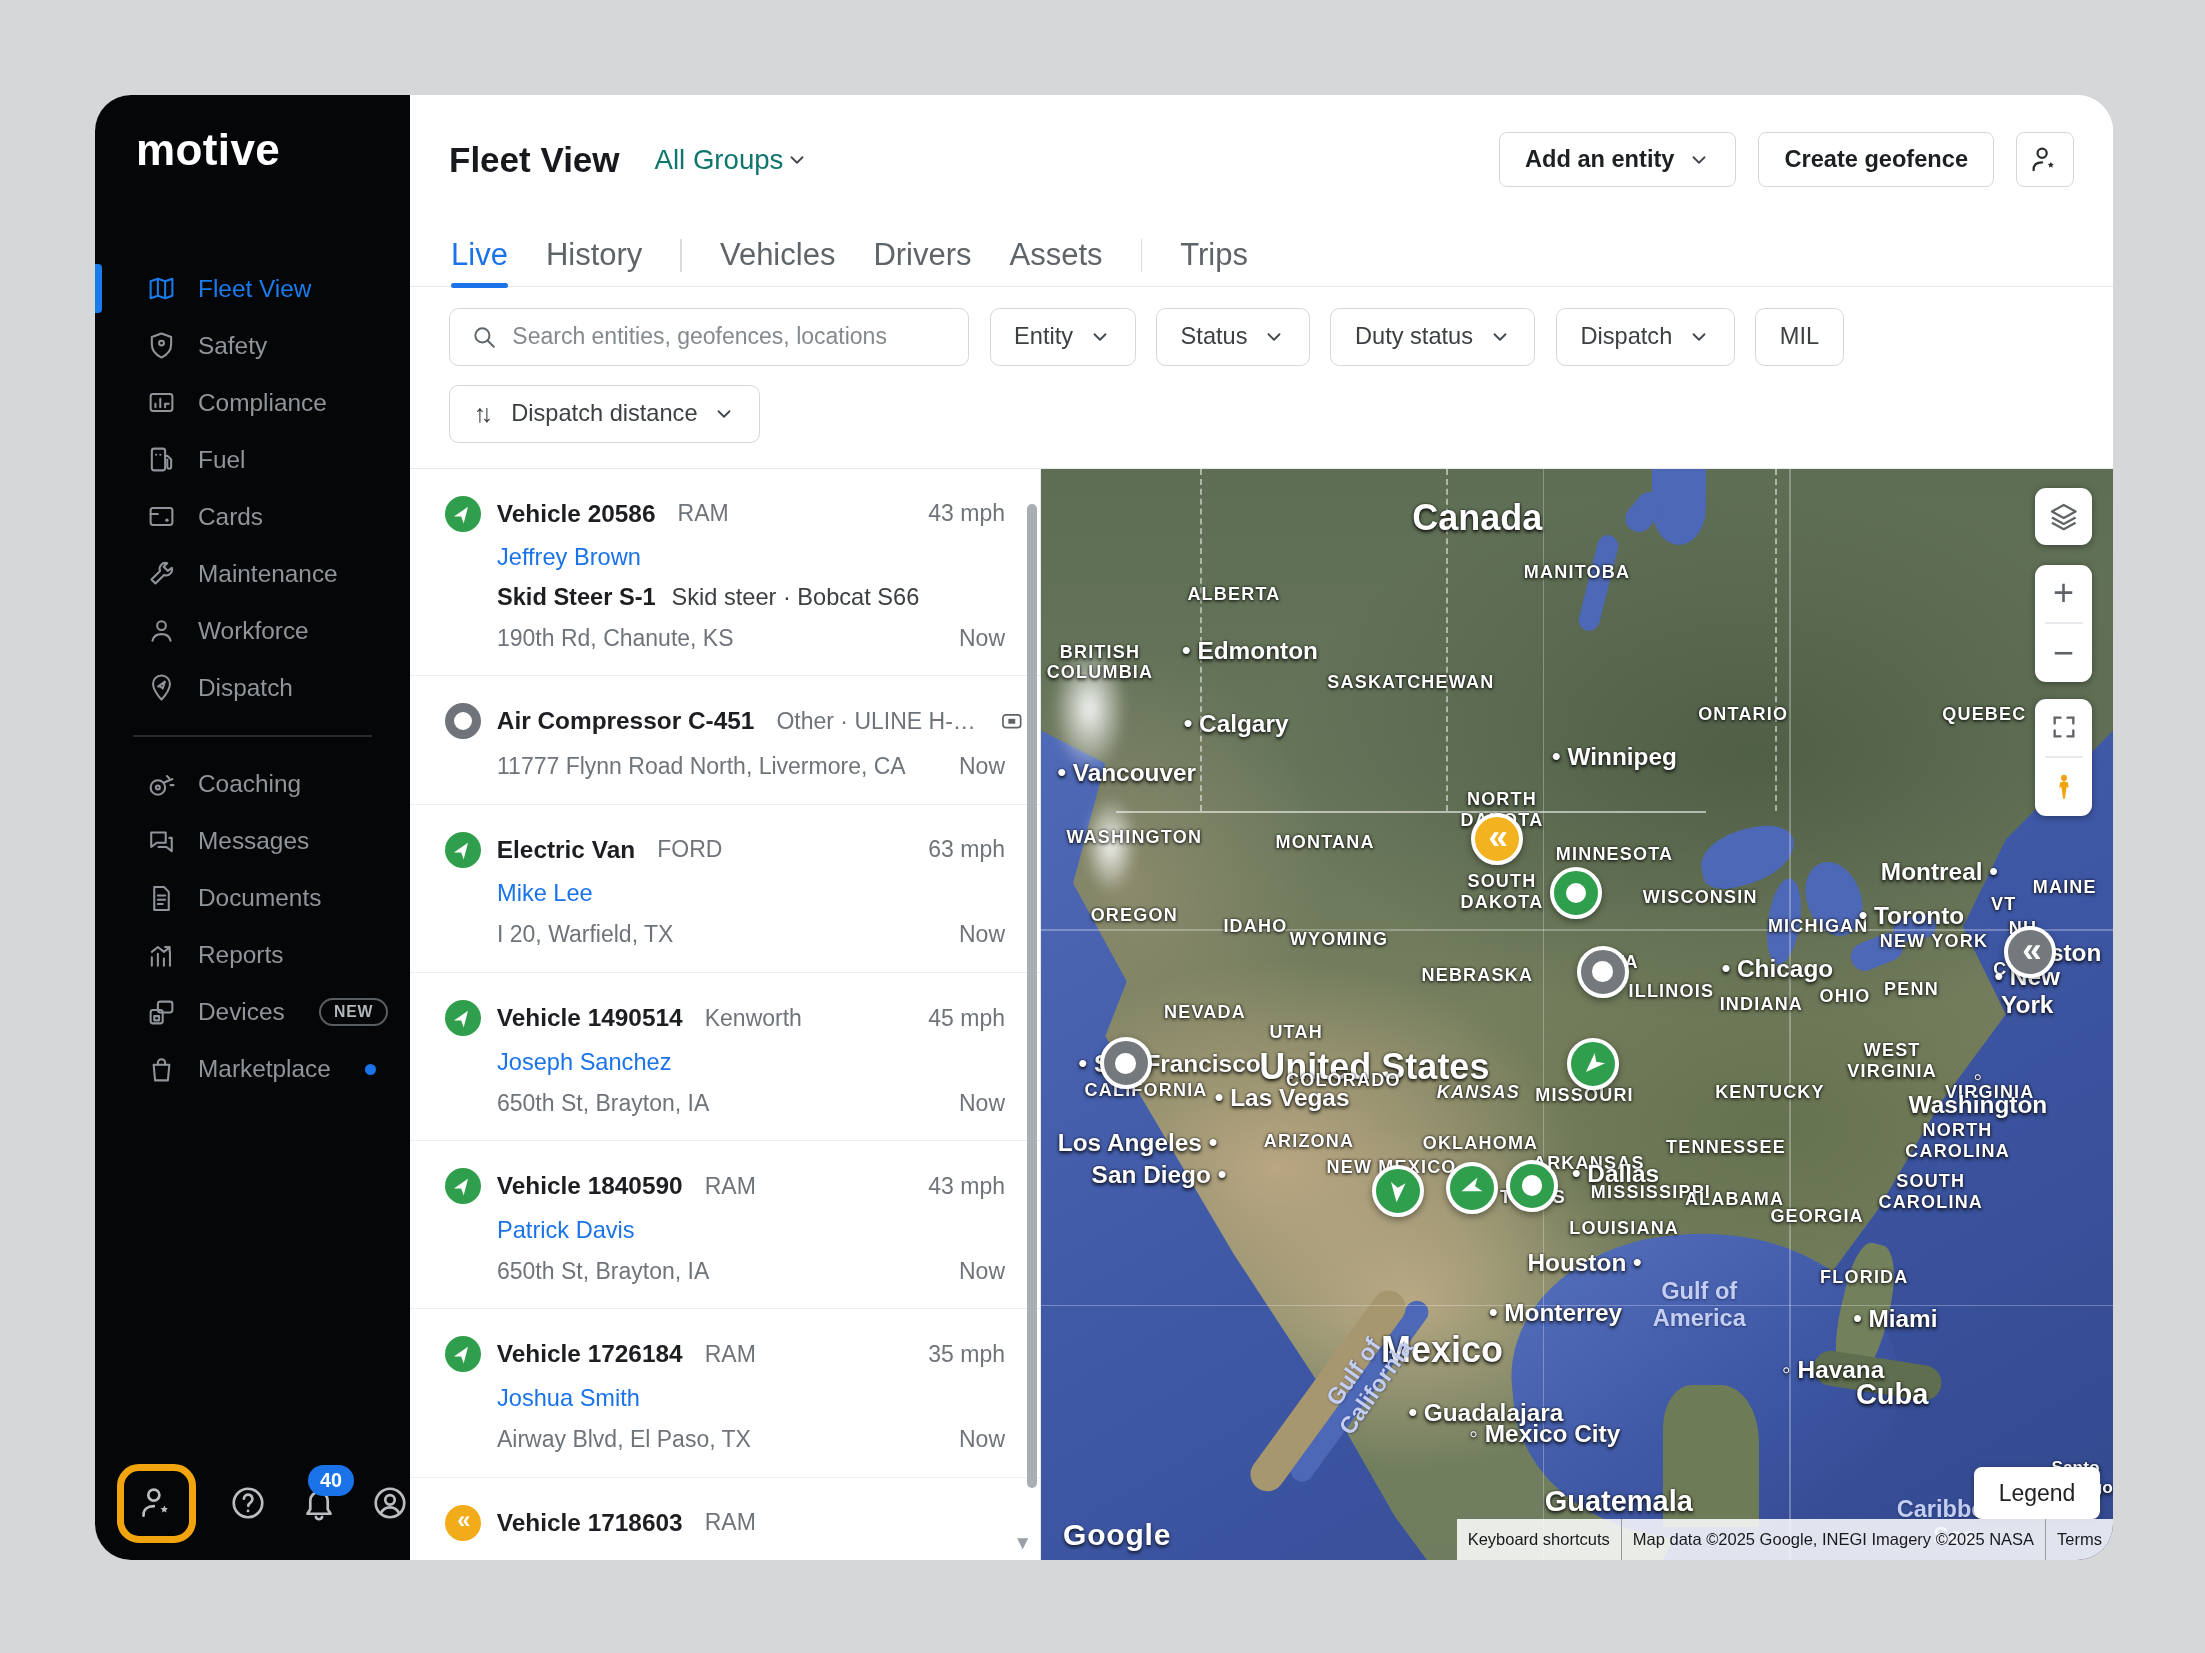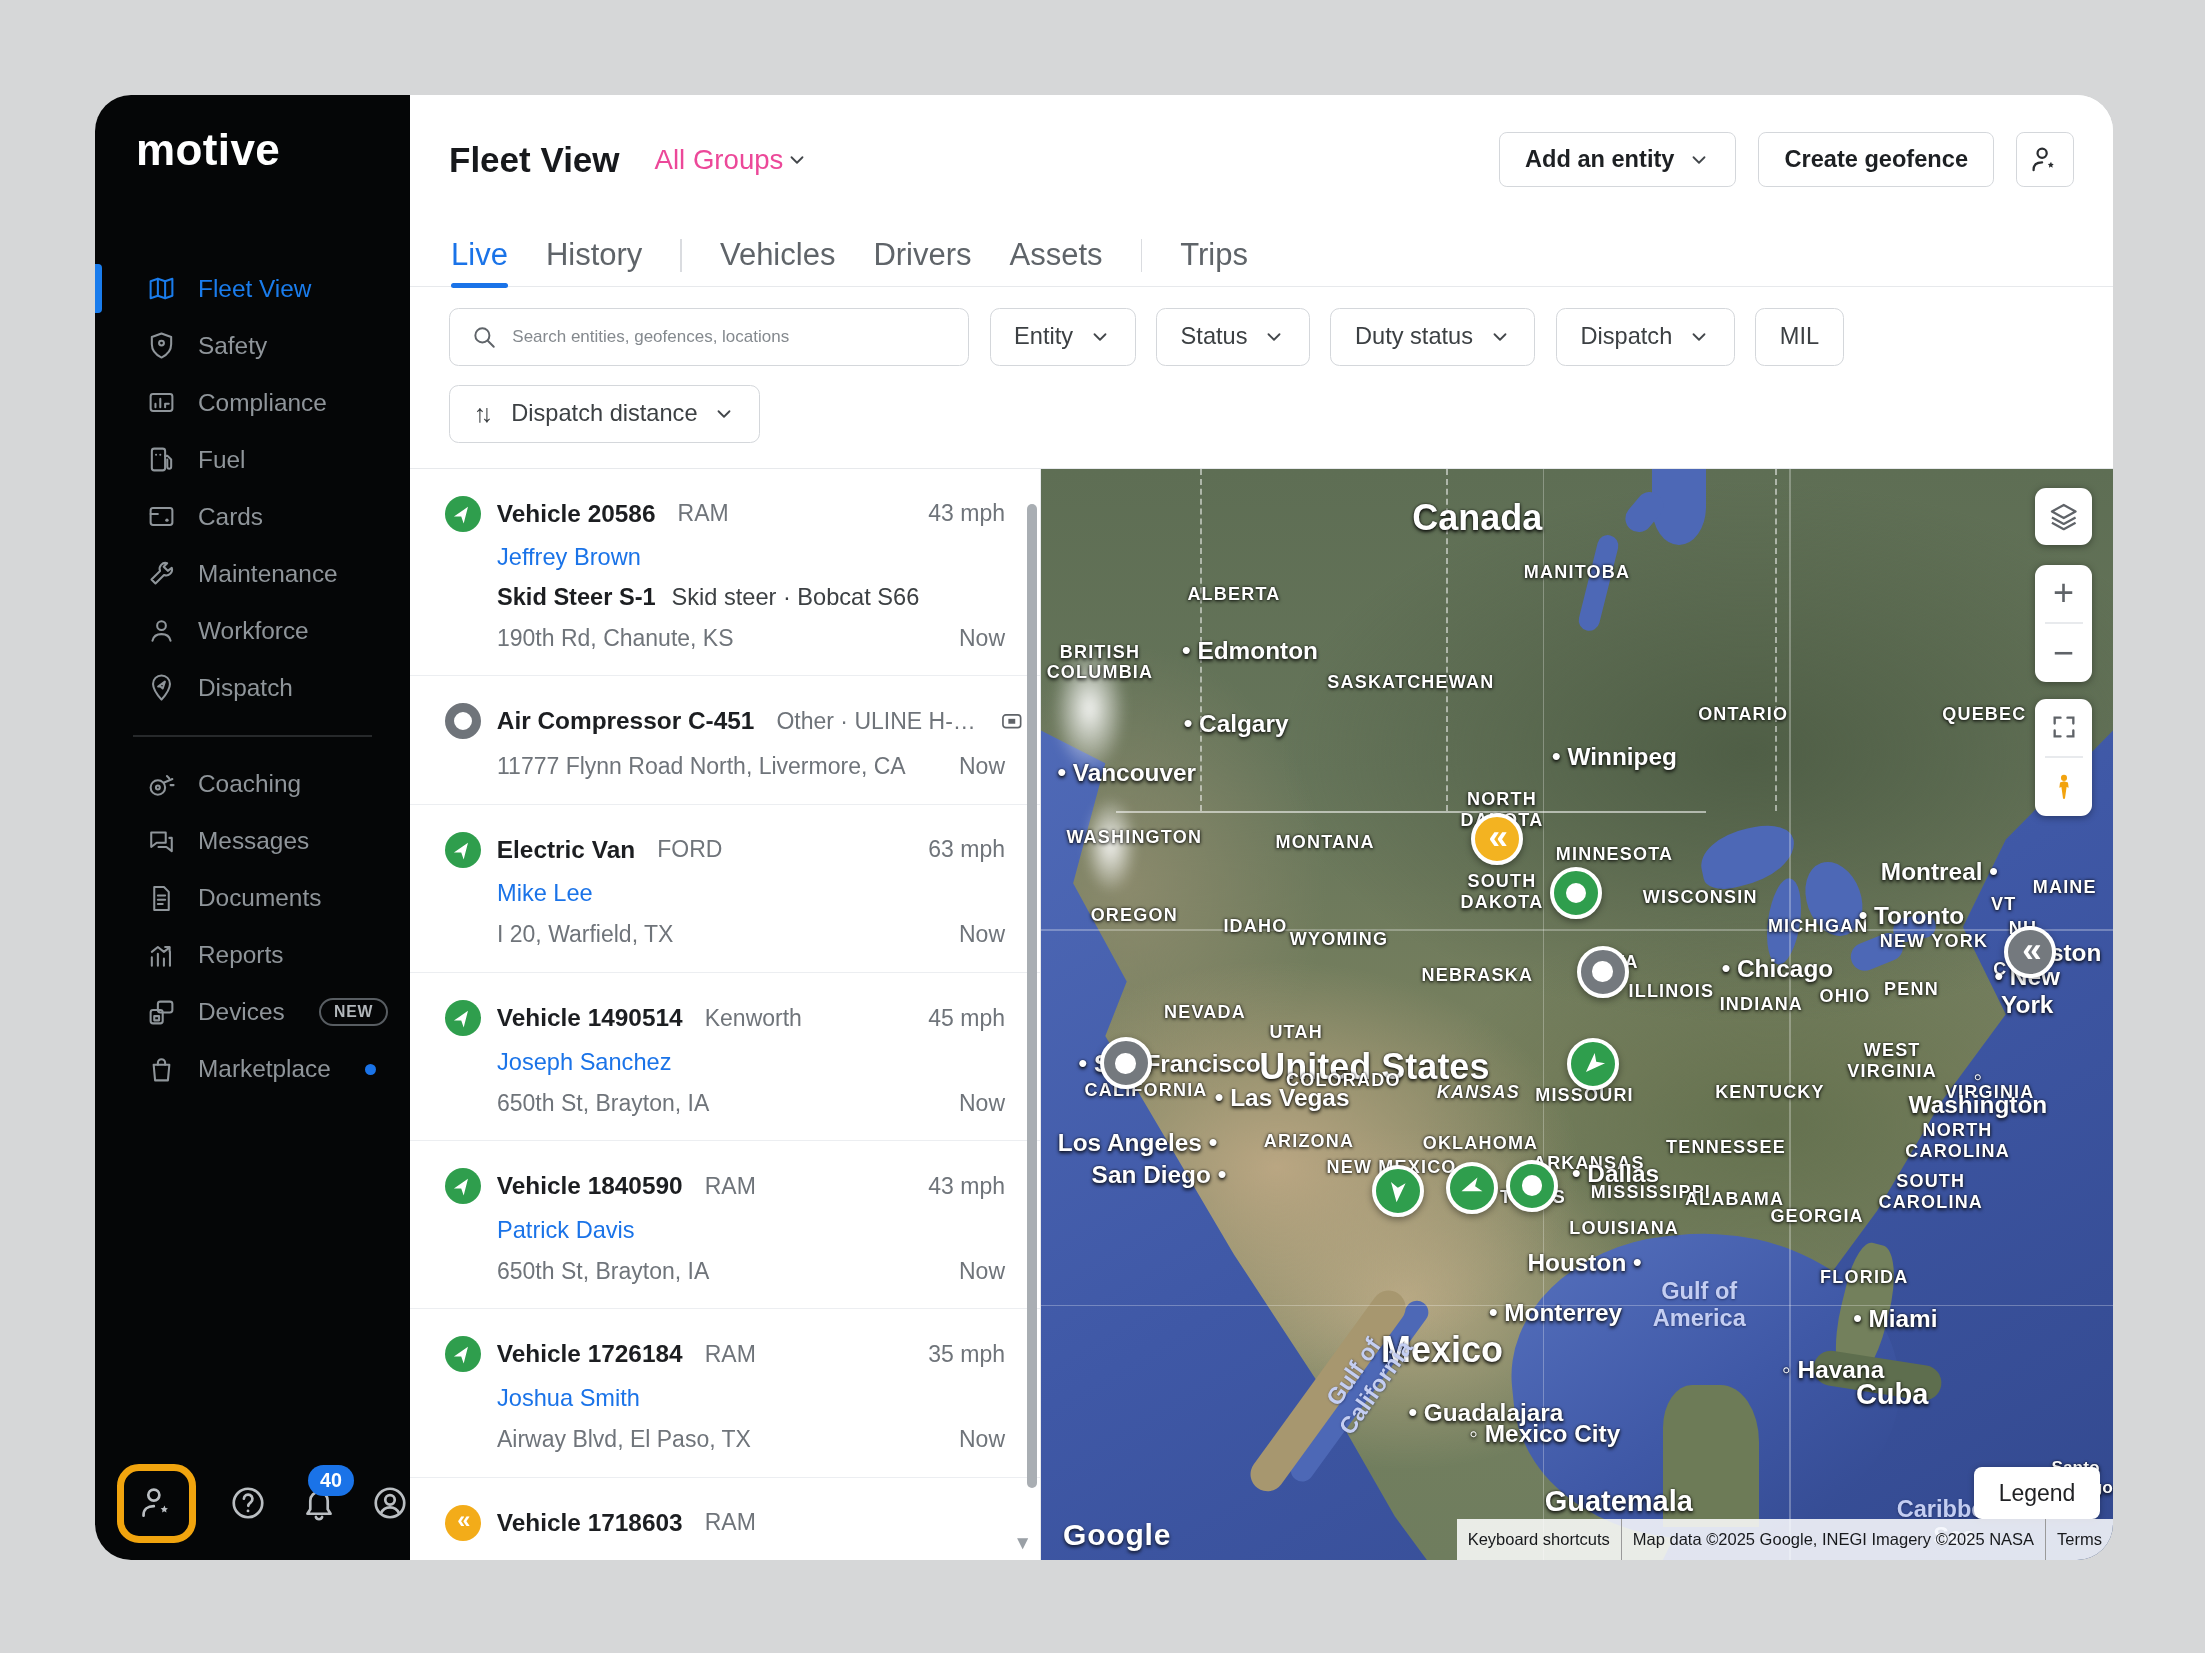--- a/index.html
+++ b/index.html
@@ -20,39 +20,39 @@
   .side-bottom{position:absolute;bottom:17.3px;left:22px;display:flex;align-items:center;gap:33px}
   .sb-btn{width:38px;height:38px;color:#babec2;position:relative;cursor:pointer}
   .sb-btn svg{width:38px;height:38px}
   .hl-ring{width:79px;height:79px;border:7.9px solid #f1a40e;border-radius:22px;box-sizing:border-box;display:flex;align-items:center;justify-content:center}
   .bell-badge{position:absolute;top:-19px;right:-15.8px;background:#1a73e8;color:#fff;font-size:19.7px;font-weight:700;padding:3.9px 11.8px;border-radius:787px}
 
   
   .main{flex:1;display:flex;flex-direction:column;min-width:0;background:#fff}
   .hdr{height:129px;display:flex;align-items:center;padding:0 39px;flex:none}
   .hdr-title{font-size:35px;font-weight:700;color:#17191c}
-  .hdr-group{margin-left:35px;font-size:27.6px;color:#ec4899;display:flex;align-items:center;gap:3px;cursor:pointer}
+  .hdr-group{margin-left:35px;font-size:27.6px;color:#0f766e;display:flex;align-items:center;gap:3px;cursor:pointer}
   .hdr-right{margin-left:auto;display:flex;gap:22px;align-items:center}
   .btn{height:55px;border:1.6px solid #d4d7db;border-radius:7.9px;background:#fff;display:flex;align-items:center;gap:14px;padding:0 25px;font-size:23.6px;font-weight:600;color:#1d2023;cursor:pointer;box-sizing:border-box}
   .btn-icon{width:58px;justify-content:center;padding:0;color:#2a2d30}
   .btn-icon svg{width:31.5px;height:31.5px}
   .chev{width:22px;height:22px;color:#43474b;flex:none}
 
   .tabs{display:flex;align-items:center;gap:38px;padding:0 41px;height:63px;border-bottom:1.6px solid #e7e9ec;flex:none;font-size:31px;color:#5f6469;box-sizing:border-box}
   .tab{height:100%;display:flex;align-items:center;position:relative;cursor:pointer}
   .tab.active{color:#1a73e8}
   .tab.active::after{content:"";position:absolute;left:0;right:0;bottom:-1.6px;height:4.7px;background:#1a73e8;border-radius:3.2px}
   .tab-sep{width:1.6px;height:33px;background:#dadce0}
 
   .filters{padding:20.5px 39px 25px;flex:none}
   .frow{display:flex;gap:20.5px}
   .frow + .frow{margin-top:19px}
   .search{width:520px;height:58px;border:1.6px solid #d4d7db;border-radius:9.5px;display:flex;align-items:center;gap:15.8px;padding:0 20.5px;box-sizing:border-box;cursor:text}
   .search svg{width:26px;height:26px;color:#5f6469;flex:none}
-  .search-ph{font-size:17px;color:#84898e}
+  .search-ph{font-size:23px;color:#84898e}
   .chip{height:58px;border:1.6px solid #d4d7db;border-radius:9.5px;display:flex;align-items:center;gap:15.8px;padding:0 23.6px;font-size:23.6px;color:#3c4043;cursor:pointer;box-sizing:border-box;background:#fff}
   .sort-glyph{font-size:25px;letter-spacing:-5.5px;color:#3c4043;margin-right:7.9px}
 
   .content{flex:1;display:flex;min-height:0;border-top:1.6px solid #e7e9ec}
 
   
   .list{width:630px;flex:none;border-right:1.6px solid #e7e9ec;position:relative;overflow:hidden;background:#fff}
   .vrow{padding:27px 35px 23.6px 35px;cursor:pointer}
   .vrow + .vrow{border-top:1.6px solid #eceef1}
   .r1{display:flex;align-items:center;gap:15.8px}

